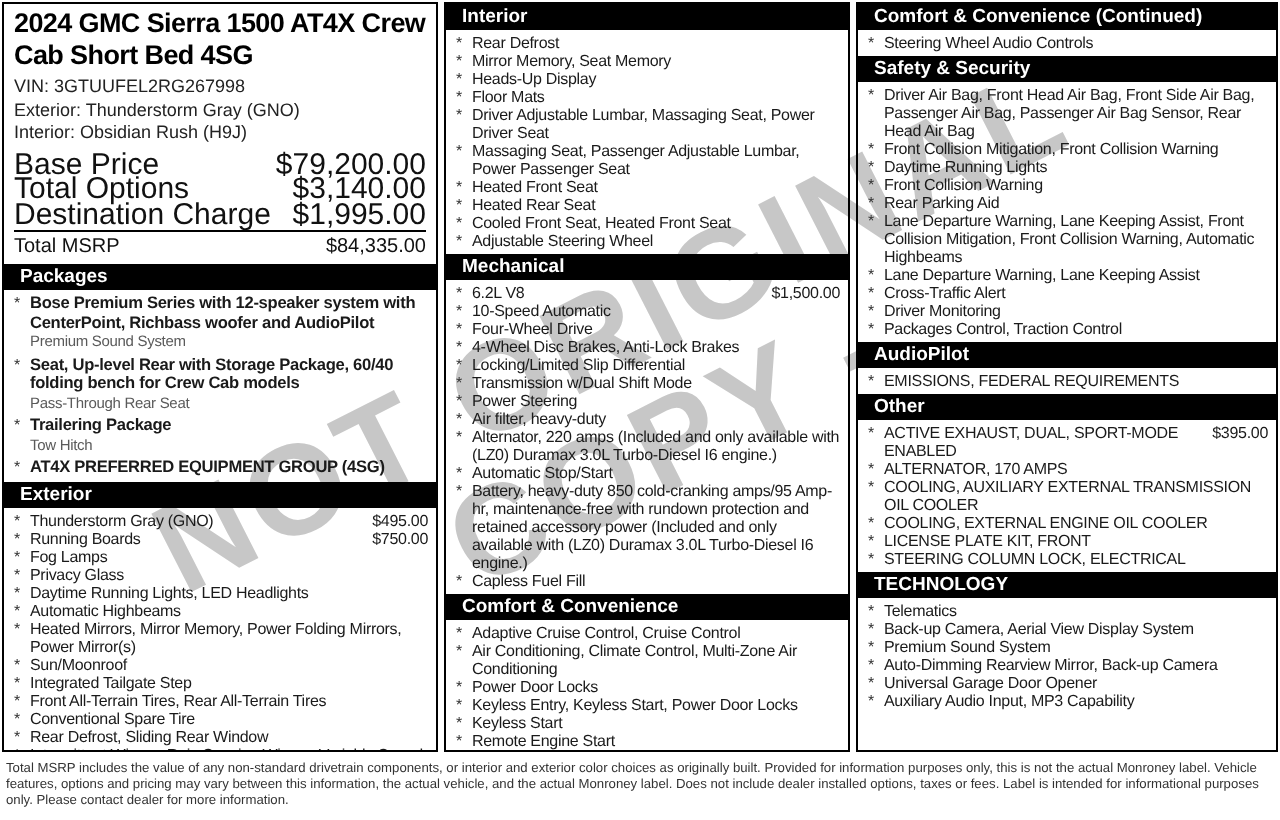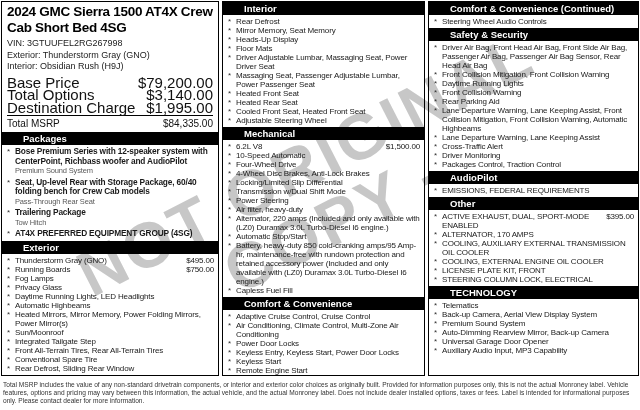--- a/index.html
+++ b/index.html
@@ -55,21 +55,21 @@
   .price-row-total{
     display:flex; justify-content:space-between;
     font-size:10px; line-height:13px; font-weight:normal;
     border-top:1.5px solid #000; margin-top:1px; padding:1px 0 2px 0;
   }
 
   
   .sec-bar{
     background:#000; color:#fff;
     font-size:9.5px; font-weight:bold;
-    line-height:11px; padding:1px 5px 1px 21px;
+    line-height:11px; padding:1px 5px 1px 8px;
   }
   .sec-body{padding:2px 4px 2px 3px;}
 
   
   .item{
     position:relative; padding-left:10px;
     font-size:8px; line-height:9px;
     letter-spacing:-0.15px; color:#1a1a1a;
   }
   .item .bullet{

